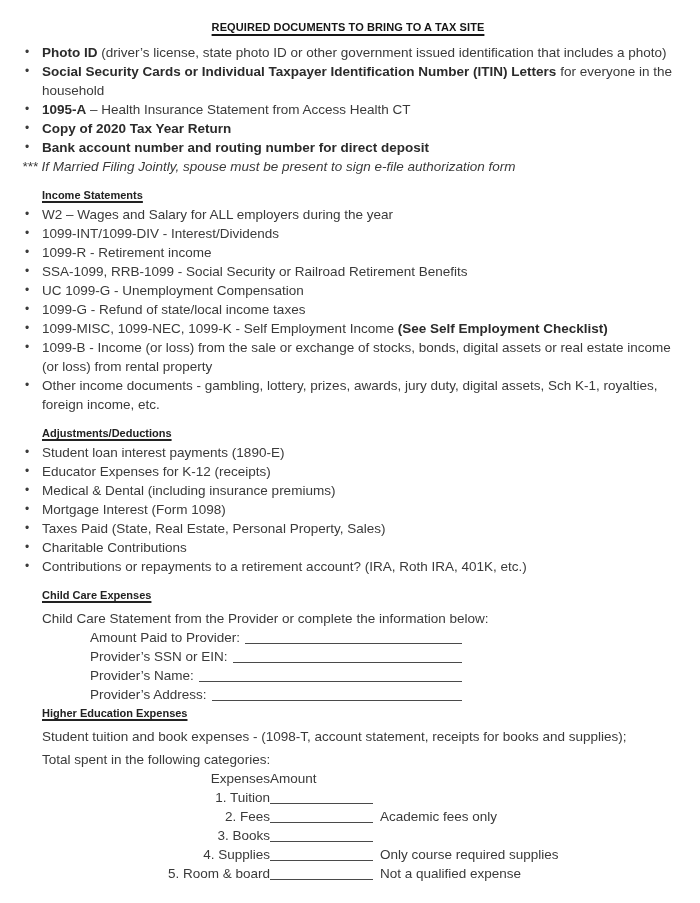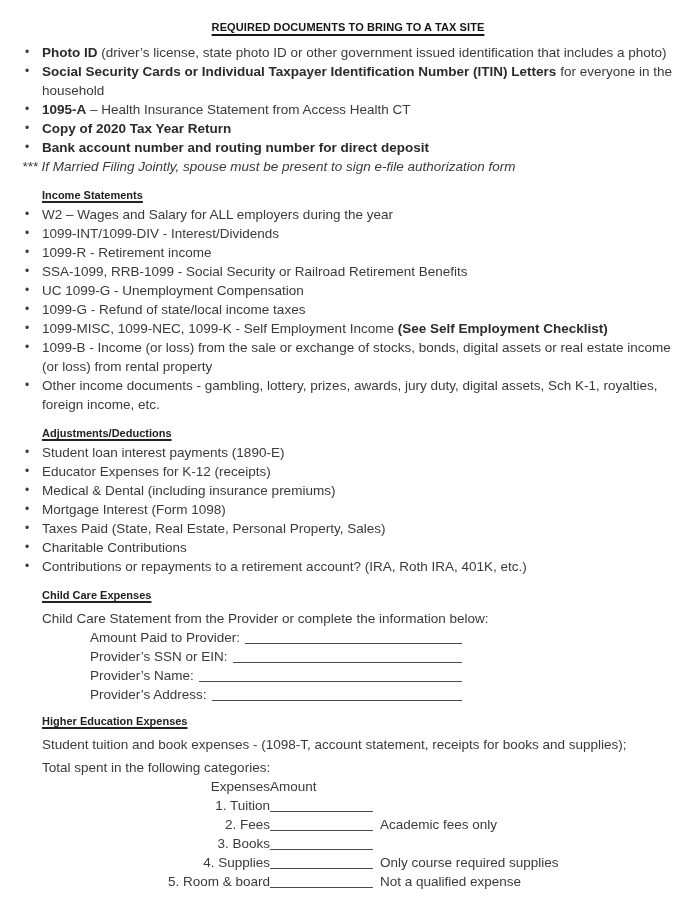--- a/index.html
+++ b/index.html
@@ -53,21 +53,21 @@
   }
   .section-heading {
     margin: 10px 0 0 20px;
     font-size: 11px;
     font-weight: 700;
     color: #222222;
     text-decoration: underline;
     text-decoration-thickness: 1.5px;
     text-underline-offset: 2px;
   }
-  .section-heading.tight { margin-top: 8px; }
+  .section-heading.tight { margin-top: 0; }
   .intro-line { margin: 4px 0 0 20px; }
   .fields { margin-left: 68px; }
   .field-row {
     display: flex;
     width: 372px;
     align-items: stretch;
   }
   .fill-line {
     flex: 1;
     border-bottom: 1.5px solid #4a4a4a;

